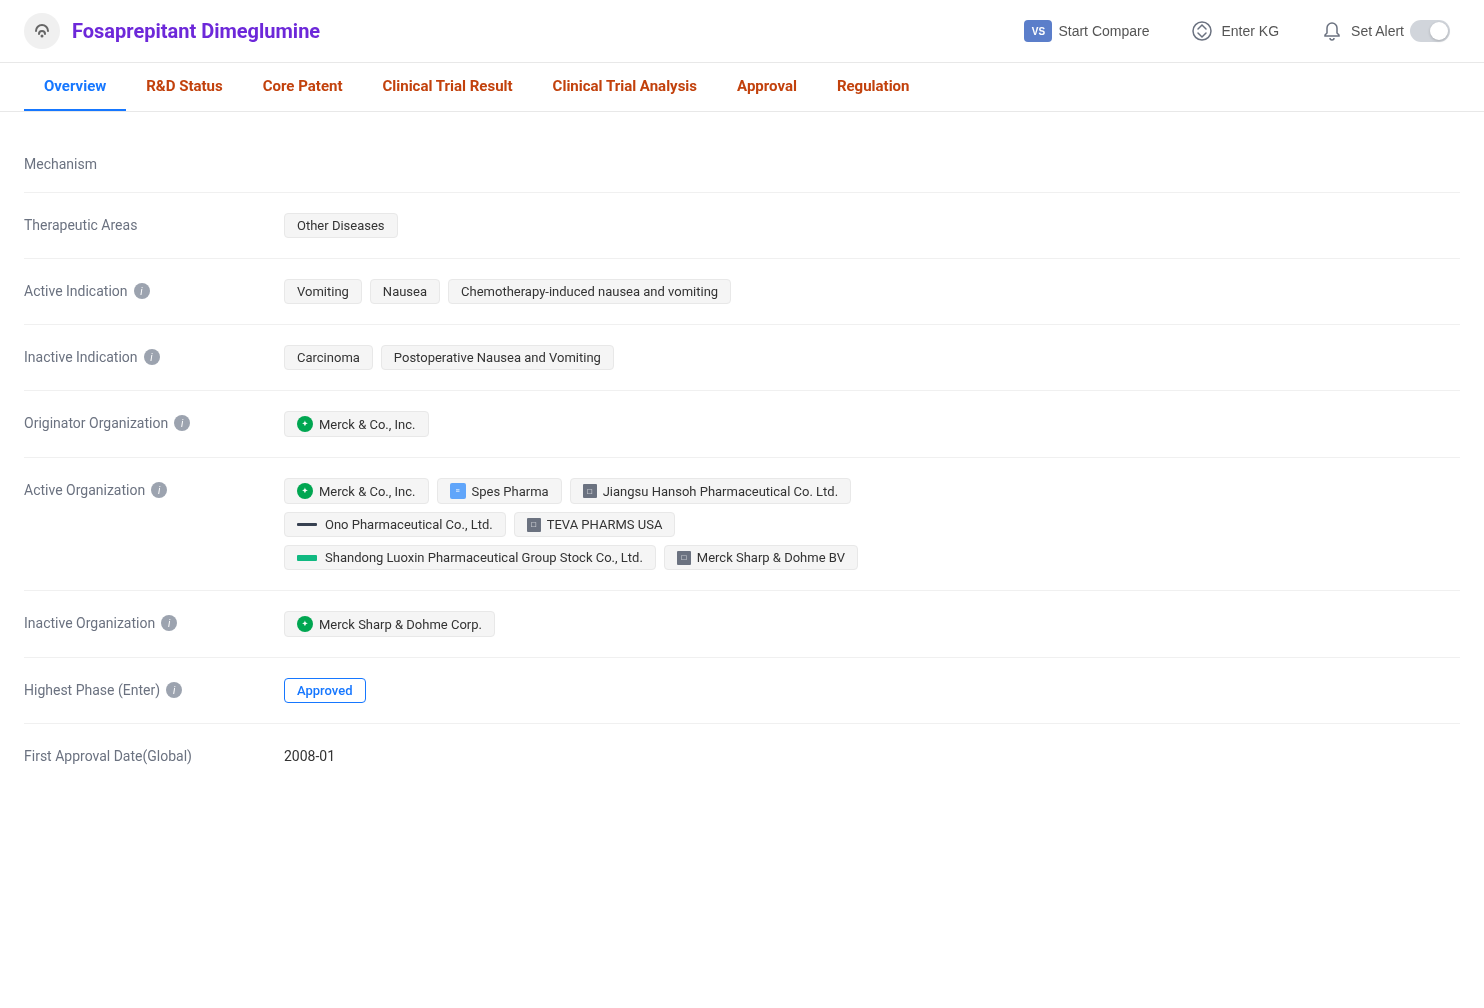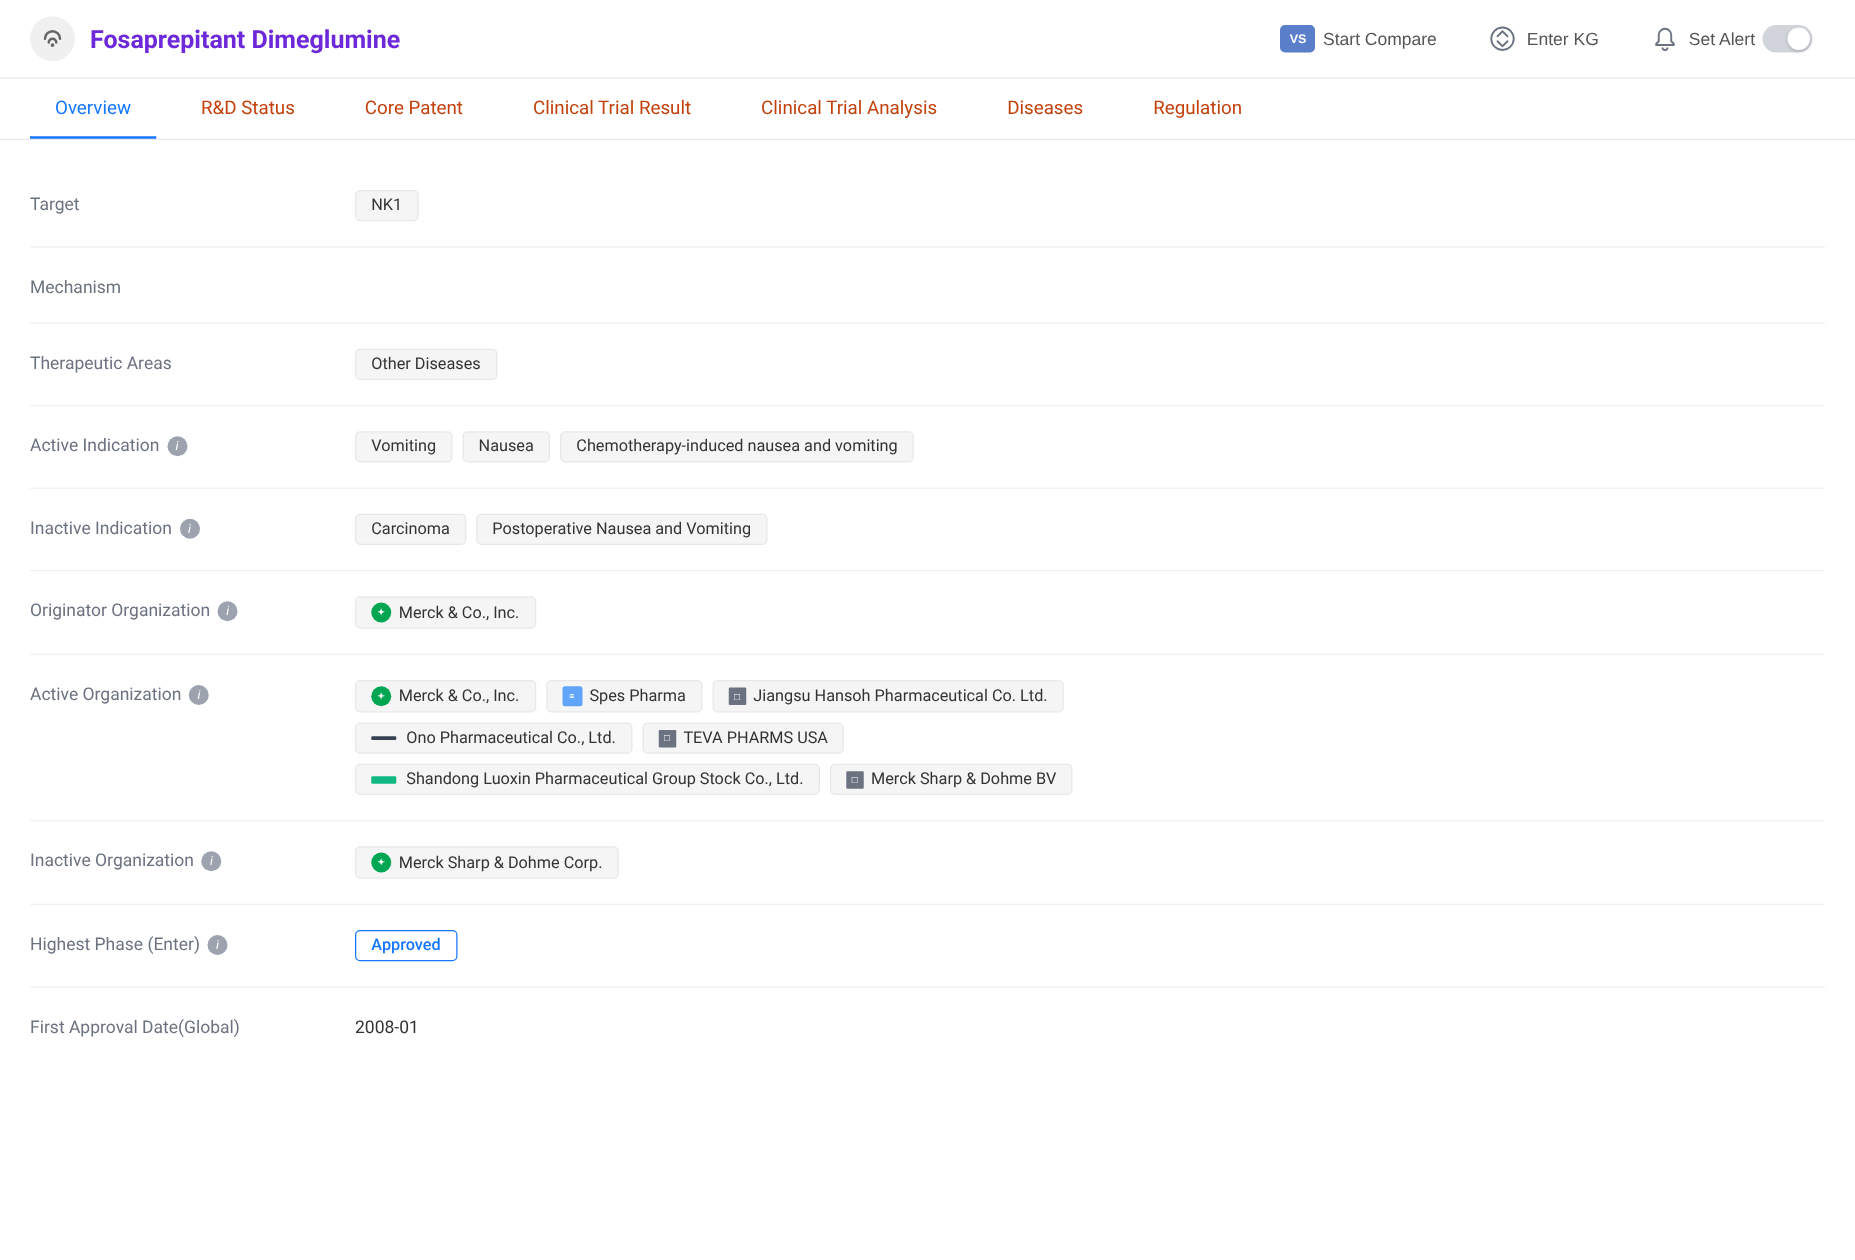--- a/index.html
+++ b/index.html
@@ -74,21 +74,22 @@
       border-radius: 50%;
       top: 2px; right: 2px;
       box-shadow: 0 1px 3px rgba(0,0,0,0.2);
     }
 
     
     .nav-tabs {
       display: flex;
       padding: 0 24px;
       border-bottom: 1px solid #e8e8e8;
-      gap: 16px;
+      gap: 0;
+      font-weight: bold;
     }
     .nav-tab {
       padding: 14px 20px;
       font-size: 15px;
       color: #c2410c;
       cursor: pointer;
       border-bottom: 2px solid transparent;
       white-space: nowrap;
     }
     .nav-tab.active {
@@ -248,32 +249,26 @@
     </button>
   </div>
 </div>
 
 <div class="nav-tabs">
   <div class="nav-tab active">Overview</div>
   <div class="nav-tab">R&amp;D Status</div>
   <div class="nav-tab">Core Patent</div>
   <div class="nav-tab">Clinical Trial Result</div>
   <div class="nav-tab">Clinical Trial Analysis</div>
-  <div class="nav-tab">Diseases</div>
+  <div class="nav-tab">Approval</div>
   <div class="nav-tab">Regulation</div>
 </div>
 
 <div class="content">
 
-  <div class="row">
-    <div class="row-label">Target</div>
-    <div class="row-value">
-      <span class="tag target-tag">NK1</span>
-    </div>
-  </div>
 
   <div class="row">
     <div class="row-label">Mechanism</div>
   </div>
 
   <div class="row">
     <div class="row-label">Therapeutic Areas</div>
     <div class="row-value">
       <span class="tag">Other Diseases</span>
     </div>

